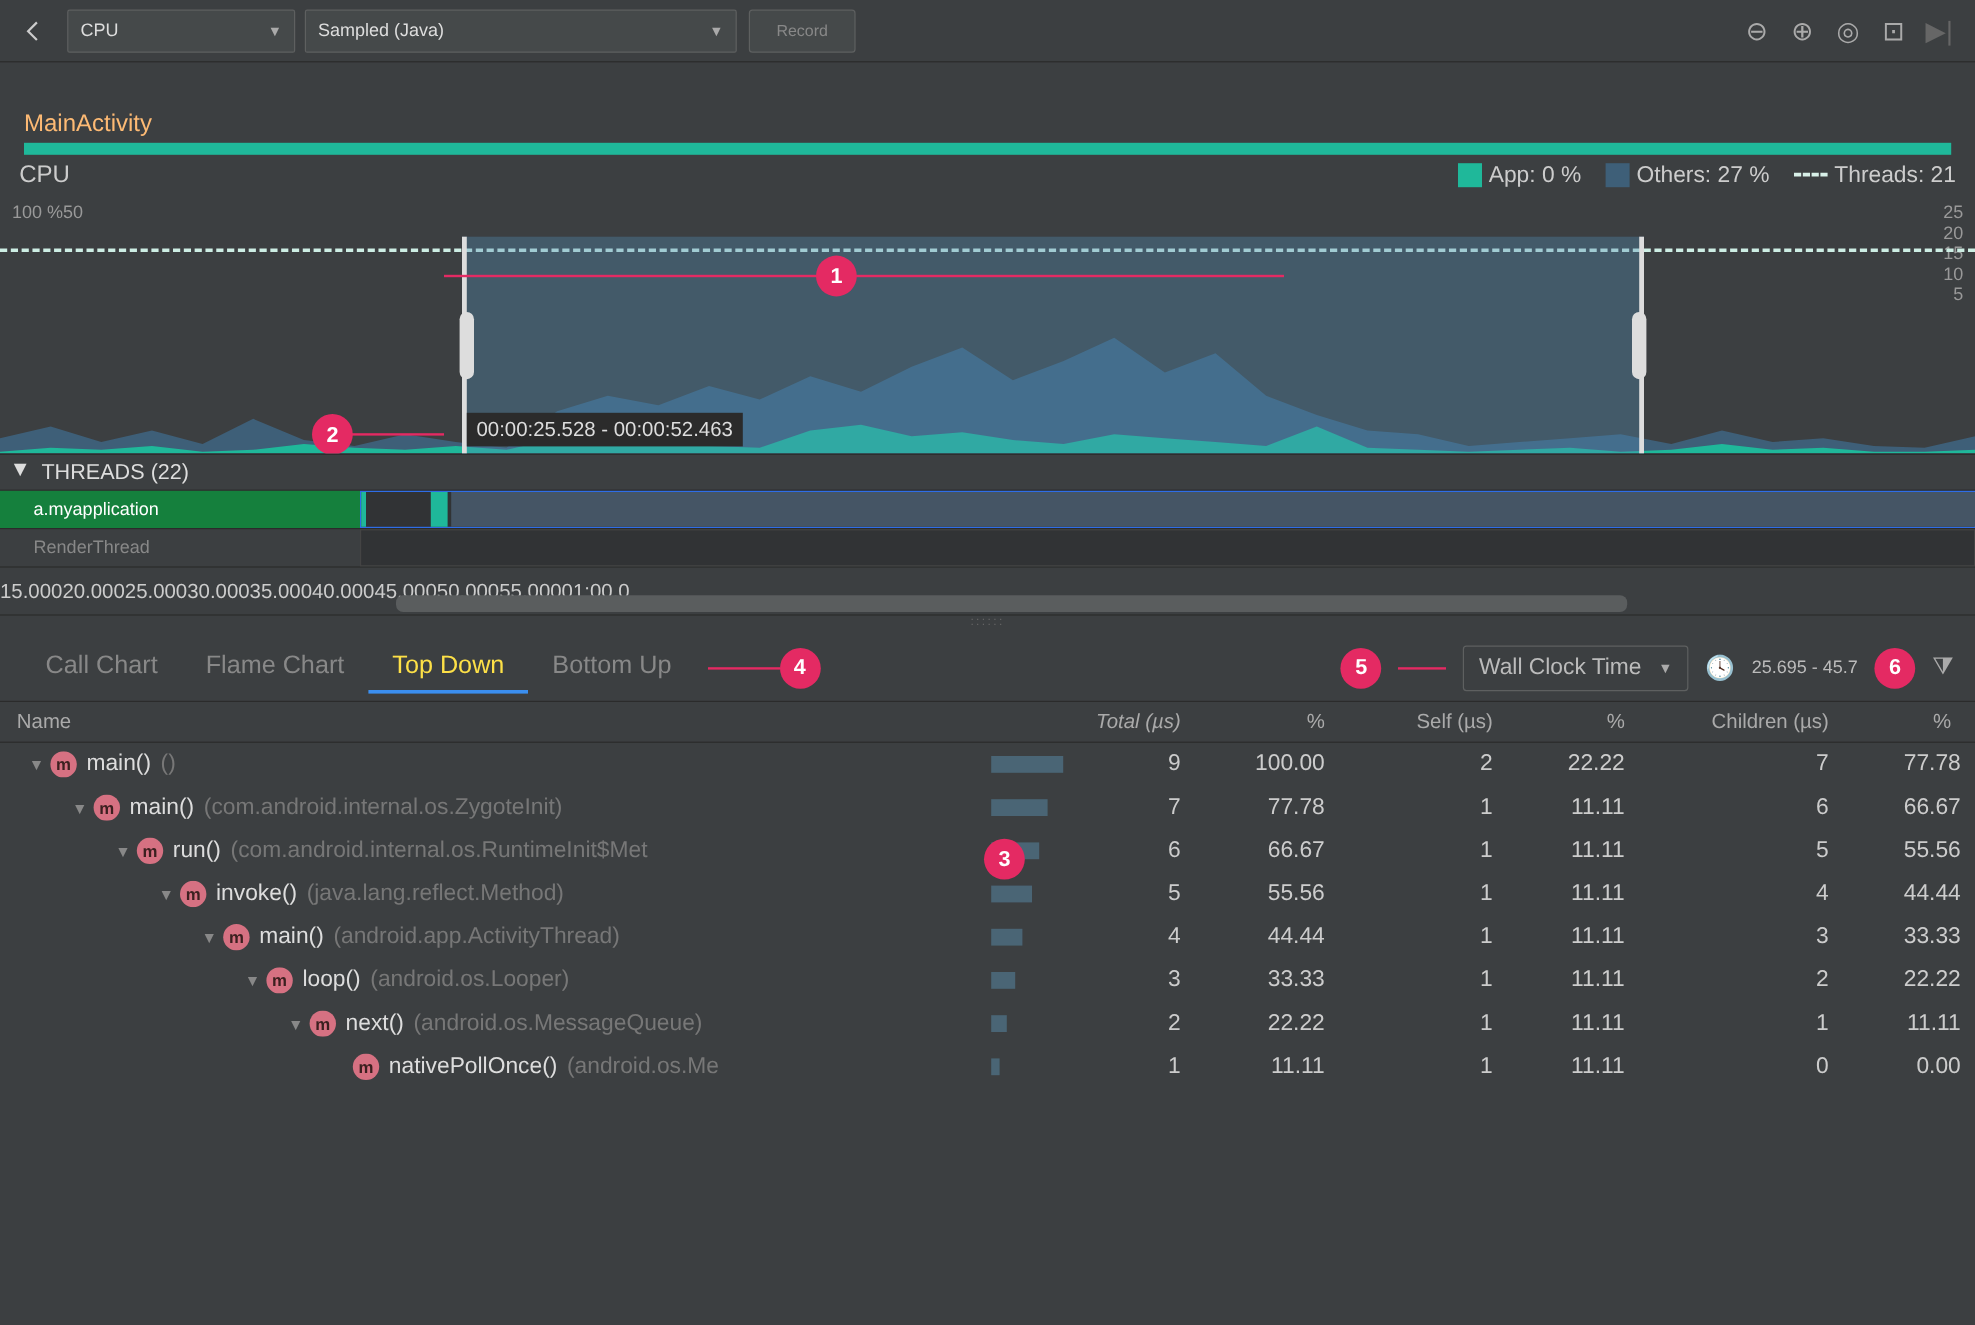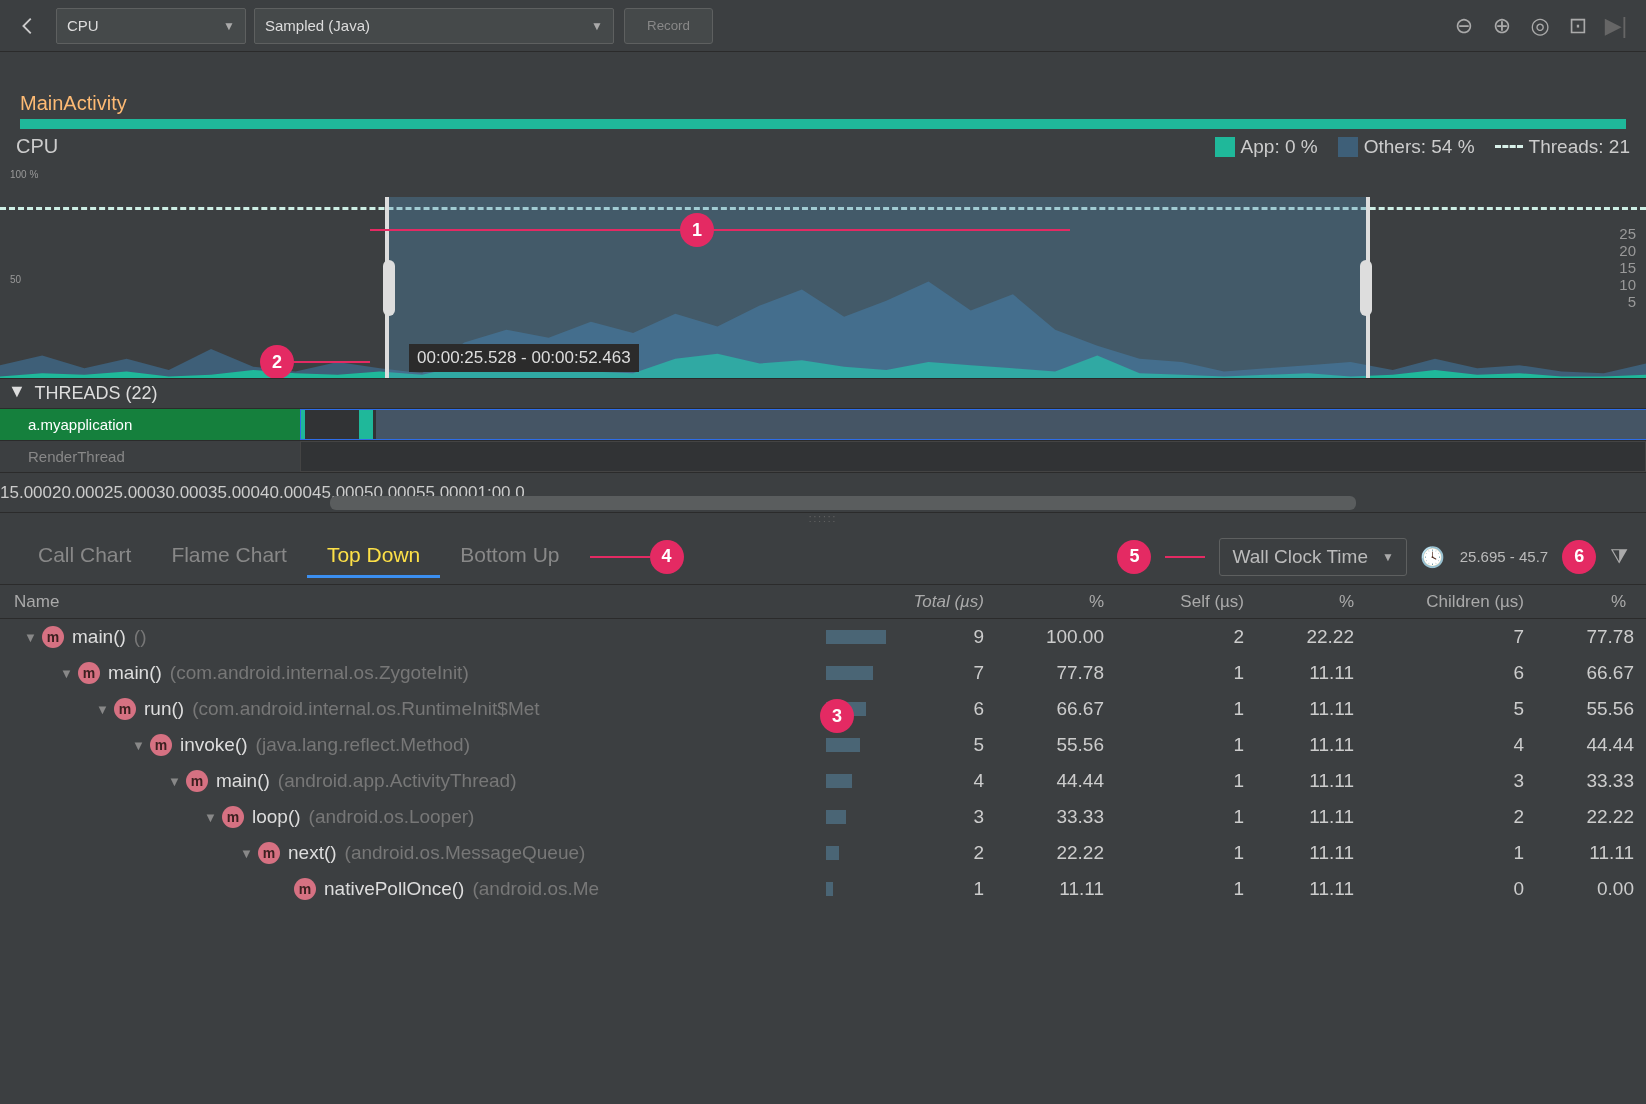--- a/index.html
+++ b/index.html
@@ -88,26 +88,26 @@
   color:#ccc;
 }
 .cpu-legend { margin-left:auto; display:flex; gap:20px; font-size:19px;}
 .legend-swatch { width:20px; height:20px; display:inline-block; vertical-align:middle; margin-right:6px;}
 .legend-dash {
   width:28px; height:4px; display:inline-block; vertical-align:middle;
   border-top:3px dashed #d8f0e8; margin-right:6px;
 }
 .cpu-axis-left {
   position:absolute; left:10px; top:40px; bottom:0;
-  display:flex; flex-direction:column; justify-content:space-between;
-  font-size:10px; color:#999;gap:32px;
+  display:flex; flex-direction:row; justify-content:space-between;
+  font-size:15px; color:#999;
 }
 .cpu-axis-right {
   position:absolute; right:10px; top:40px; bottom:12px;
-  display:flex; flex-direction:column; justify-content:center;
+  display:flex; flex-direction:column; justify-content:flex-start;
   font-size:15px; color:#999; text-align:right;
 }
 .cpu-graph {
   position:absolute; left:0; right:0; top:68px; bottom:0;
   overflow:hidden;
 }
 .cpu-svg { width:100%; height:100%; display:block;}
 .selection-overlay {
   position:absolute;
   top:0; bottom:0;
@@ -340,21 +340,21 @@
 <div class="overview">
   <div class="overview-label">MainActivity</div>
   <div class="overview-bar"></div>
 </div>
 
 <div class="cpu-panel">
   <div class="cpu-header">
     <span>CPU</span>
     <div class="cpu-legend">
       <span><span class="legend-swatch" style="background:#1fb89a"></span><span>App: 0 %</span></span>
-      <span><span class="legend-swatch" style="background:#3e5f78"></span><span>Others: 54 %</span></span>
+      <span><span class="legend-swatch" style="background:#3e5f78"></span><span>Others: 27 %</span></span>
       <span><span class="legend-dash"></span><span>Threads: 21</span></span>
     </div>
   </div>
   <div class="cpu-axis-left">
     <span>100 %</span>
     <span>50</span>
     <span></span>
   </div>
   <div class="cpu-axis-right">
     <span>25</span>
@@ -365,21 +365,21 @@
   </div>
   <div class="cpu-graph">
     <svg class="cpu-svg" id="cpu-svg" preserveAspectRatio="none" viewBox="0 0 1000 180">
         <path d="M0,180 L0,167.2 L25.64102564102564,157.6 L51.28205128205128,170.4 L76.92307692307693,160.8 L102.56410256410255,172 L128.2051282051282,151.2 L153.84615384615387,168.8 L179.48717948717947,173.6 L205.1282051282051,164 L230.76923076923077,170.4 L256.4102564102564,175.2 L282.05128205128204,144.8 L307.69230769230774,132 L333.3333333333333,140 L358.97435897435895,124 L384.61538461538464,135.2 L410.2564102564102,116 L435.8974358974359,128.8 L461.53846153846155,108 L487.1794871794872,92 L512.8205128205128,119.19999999999999 L538.4615384615385,103.19999999999999 L564.1025641025641,84 L589.7435897435897,112.8 L615.3846153846155,96.8 L641.0256410256411,132 L666.6666666666666,148 L692.3076923076923,160.8 L717.9487179487179,164 L743.5897435897436,173.6 L769.2307692307693,170.4 L794.8717948717948,167.2 L820.5128205128204,164 L846.1538461538462,172 L871.7948717948718,160.8 L897.4358974358975,170.4 L923.0769230769231,167.2 L948.7179487179487,173.6 L974.3589743589744,175.2 L1000,165.6 L1000,180 Z" fill="#3e5f78"></path>
         <path d="M0,180 L0,178.4 L25.64102564102564,175.2 L51.28205128205128,176.8 L76.92307692307693,173.6 L102.56410256410255,178.4 L128.2051282051282,176.8 L153.84615384615387,172 L179.48717948717947,175.2 L205.1282051282051,176.8 L230.76923076923077,173.6 L256.4102564102564,176.8 L282.05128205128204,167.2 L307.69230769230774,164 L333.3333333333333,170.4 L358.97435897435895,173.6 L384.61538461538464,175.2 L410.2564102564102,160.8 L435.8974358974359,156 L461.53846153846155,165.6 L487.1794871794872,162.4 L512.8205128205128,168.8 L538.4615384615385,172 L564.1025641025641,164 L589.7435897435897,167.2 L615.3846153846155,170.4 L641.0256410256411,173.6 L666.6666666666666,157.6 L692.3076923076923,175.2 L717.9487179487179,176.8 L743.5897435897436,178.4 L769.2307692307693,176.8 L794.8717948717948,175.2 L820.5128205128204,178.4 L846.1538461538462,176.8 L871.7948717948718,172 L897.4358974358975,176.8 L923.0769230769231,175.2 L948.7179487179487,178.4 L974.3589743589744,178.4 L1000,176.8 L1000,180 Z" fill="#1fb89a"></path>
       </svg>
     <div class="dashed-line"></div>
     <div class="selection-overlay" id="sel-overlay" style="left: 23.3956%; width: 59.8556%;">
       <div class="selection-handle left"></div>
       <div class="selection-handle right"></div>
-      <div class="range-label" style="left:20px">00:00:25.528 - 00:00:52.463</div>
+      <div class="range-label" style="left:0">00:00:25.528 - 00:00:52.463</div>
     </div>
 
     <div class="callout-line" style="top:32px; left:370px; width:700px;"></div>
     <div class="callout" style="top:16px; left:680px">
         <span>1</span>
       </div>
     <div class="callout-line" style="top:164px; left:290px; width:80px;"></div>
     <div class="callout" style="top:148px; left:260px">
         <span>2</span>
       </div>

